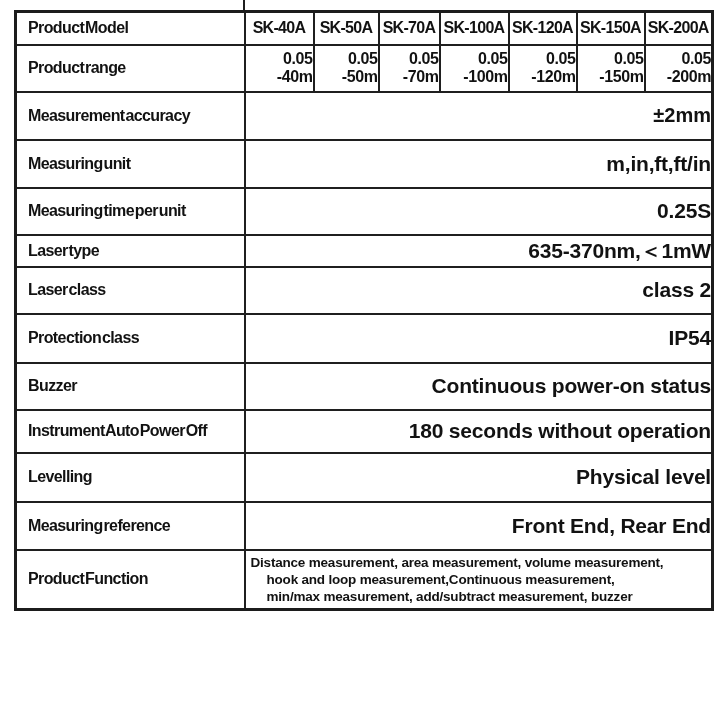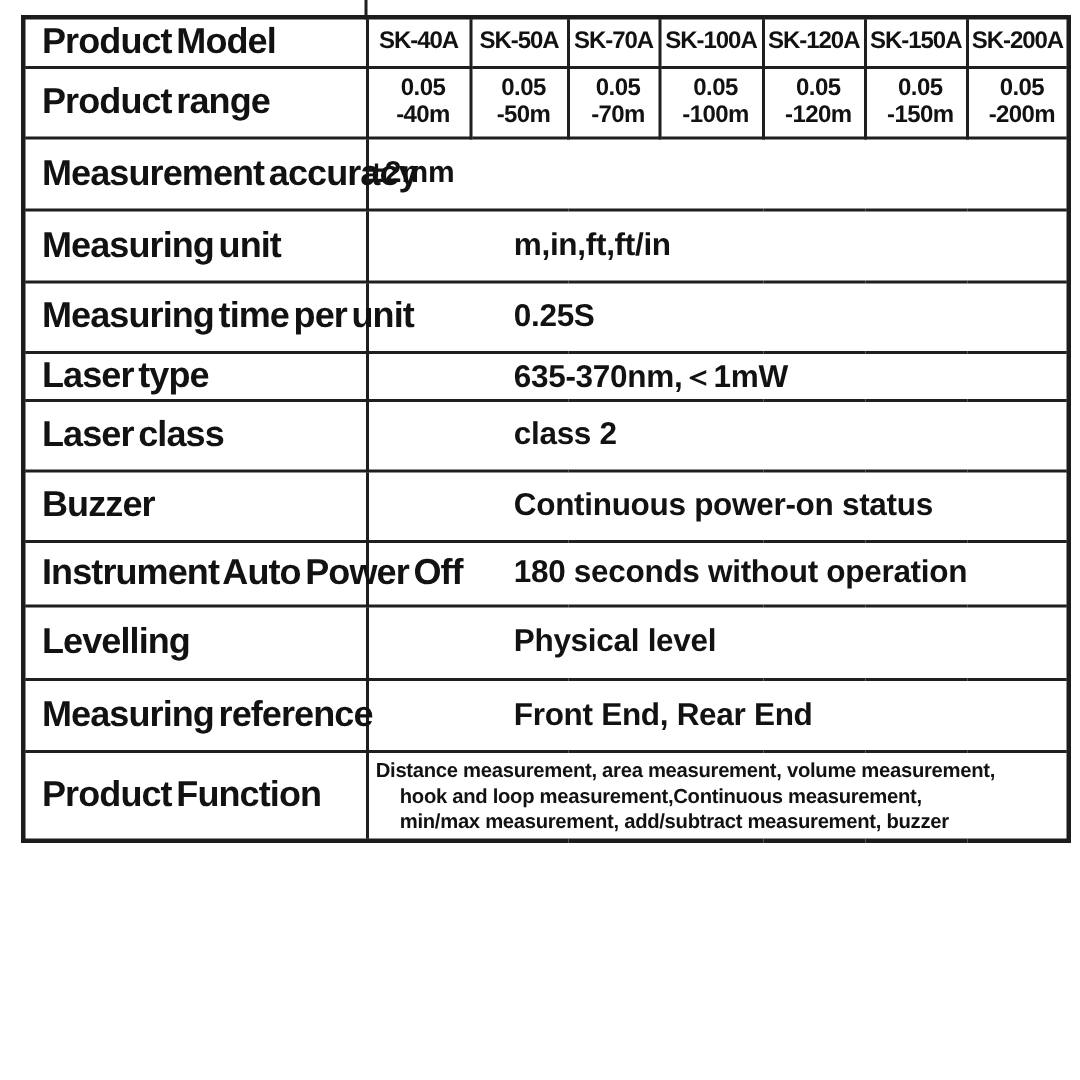--- a/index.html
+++ b/index.html
@@ -31,48 +31,48 @@
   td {
     border: 2px solid #1f1f1f;
     vertical-align: middle;
     overflow: visible;
   }
 
   .label-cell {
     text-align: left;
     padding: 0 0 0 11px;
     font-weight: 700;
-    font-size: 24px;
+    font-size: 16px;
     letter-spacing: -0.6px;
     word-spacing: -3px;
     white-space: nowrap;
   }
 
   .model-cell {
     text-align: center;
     font-weight: 700;
     font-size: 16px;
     letter-spacing: -0.7px;
     padding: 0;
     white-space: nowrap;
   }
 
   .range-cell {
-    text-align: center;
+    text-align: right;
     padding: 0 0 0 6px;
     font-weight: 700;
     font-size: 16px;
     letter-spacing: -0.4px;
     line-height: 1.15;
     white-space: nowrap;
   }
   .range-line { display: block; }
 
   .value-cell {
-    text-align: left;
+    text-align: right;
     padding: 0 0 0 97px;
     font-weight: 700;
     font-size: 21px;
     letter-spacing: -0.2px;
     white-space: nowrap;
   }
   .value-cell.center {
     padding-left: 0;
     font-size: 20px;
     font-weight: 600;
@@ -164,20 +164,24 @@
         <td class="value-cell" colspan="7">0.25S</td>
       </tr>
       <tr style="height:32px">
         <td class="label-cell">Laser type</td>
         <td class="value-cell" colspan="7">635-370nm,＜1mW</td>
       </tr>
       <tr style="height:47px">
         <td class="label-cell">Laser class</td>
         <td class="value-cell" colspan="7">class 2</td>
       </tr>
+      <tr style="height:49px">
+        <td class="label-cell">Protection class</td>
+        <td class="value-cell" colspan="7">IP54</td>
+      </tr>
       <tr style="height:47px">
         <td class="label-cell">Buzzer</td>
         <td class="value-cell" colspan="7">Continuous power-on status</td>
       </tr>
       <tr style="height:43px">
         <td class="label-cell">Instrument Auto Power Off</td>
         <td class="value-cell" colspan="7">180 seconds without operation</td>
       </tr>
       <tr style="height:49px">
         <td class="label-cell">Levelling</td>

